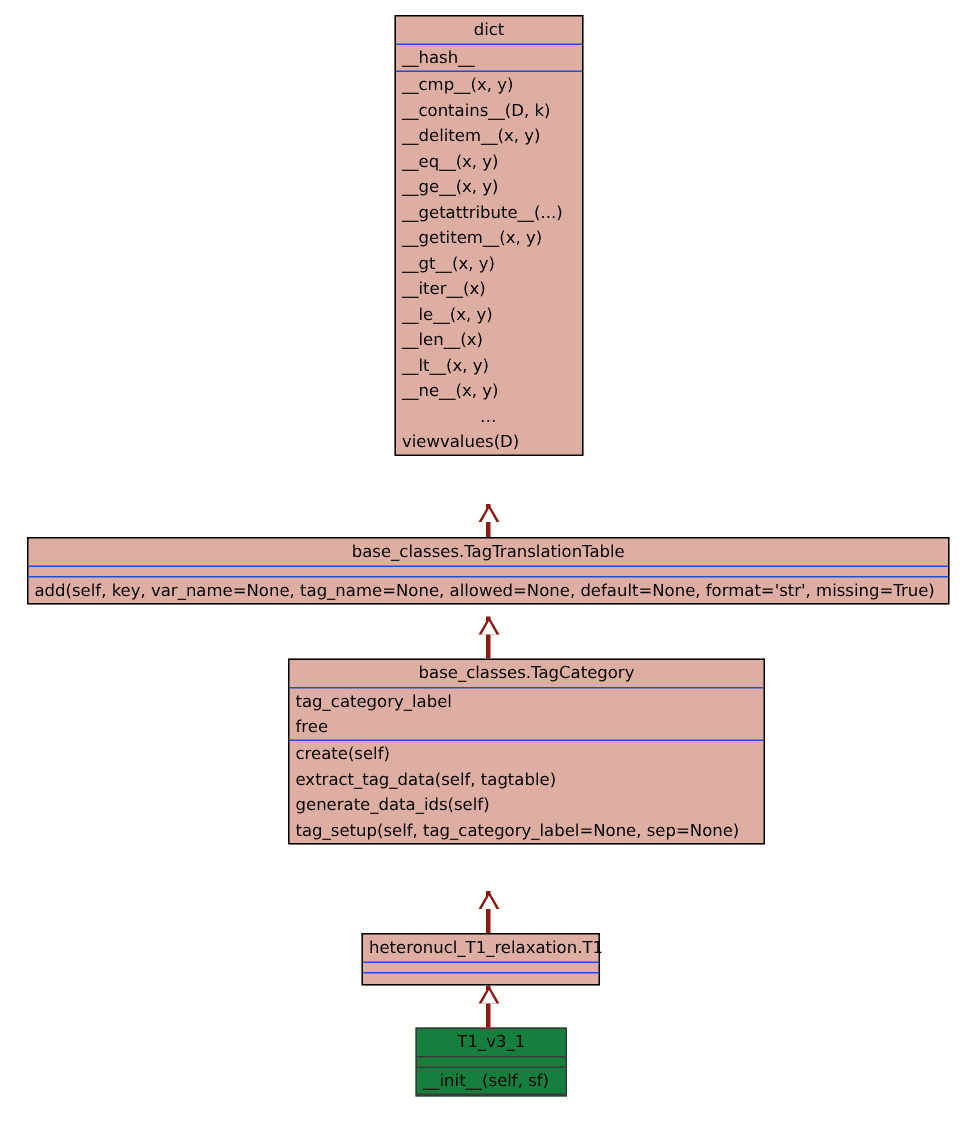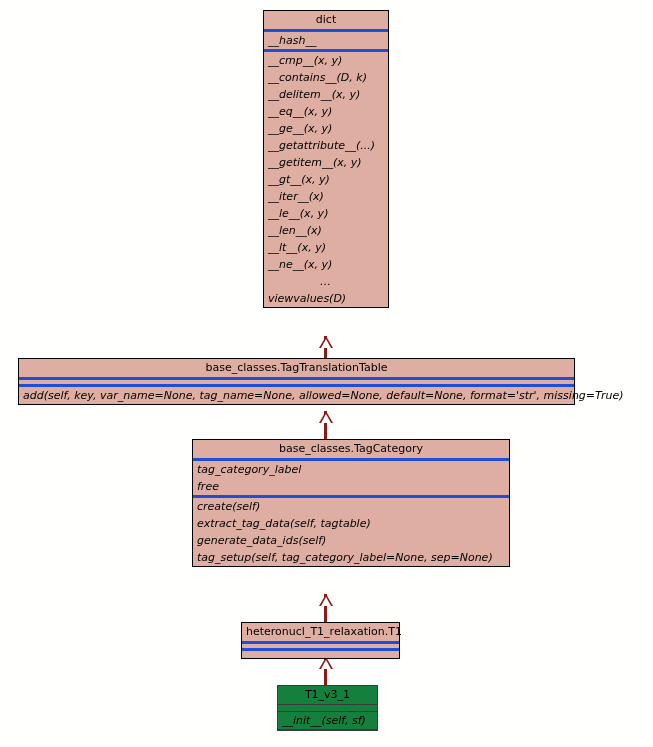--- a/index.html
+++ b/index.html
@@ -33,21 +33,21 @@
     color: #000000;
     z-index: 5;
   }
   .umlbox.light {
     background: #15803d;
     border: 1px solid #3a3a3a;
   }
 
   .compartment {
     box-sizing: border-box;
-    border-bottom: 3px solid #1d4ed8;
+    border-bottom: 1px solid #1d4ed8;
   }
   .umlbox.light .compartment {
     border-bottom: 1px solid #3a3a3a;
   }
   .compartment:last-child {
     border-bottom: none;
   }
 
   .cls-title {
     text-align: center;
@@ -57,21 +57,20 @@
   }
   .cls-title.wide {
     padding: 3px 4px 4px 4px;
   }
 
   .row {
     padding: 3px 4px 3px 4px;
     white-space: nowrap;
     font-size: 11px;
     text-align: left;
-    font-style: italic;
   }
   .row.center {
     text-align: center;
     letter-spacing: 1px;
   }
   .empty-thin {
     height: 7px;
   }
 
   
@@ -156,21 +155,21 @@
       <div class="row">__iter__(x)</div>
       <div class="row">__le__(x, y)</div>
       <div class="row">__len__(x)</div>
       <div class="row">__lt__(x, y)</div>
       <div class="row">__ne__(x, y)</div>
       <div class="row center">…</div>
       <div class="row">viewvalues(D)</div>
     </div>
   </div>
 
-  <div class="umlbox" style="left:18px; top:358px; width:557px;">
+  <div class="umlbox" style="left:18px; top:358px; width:615px;">
     <div class="compartment">
       <div class="cls-title wide">base_classes.TagTranslationTable</div>
     </div>
     <div class="compartment empty-thin"></div>
     <div class="compartment">
       <div class="row">add(self, key, var_name=None, tag_name=None, allowed=None, default=None, format='str', missing=True)</div>
     </div>
   </div>
 
   <div class="umlbox" style="left:168px; top:439px; width:318px;margin-left:24px;">

